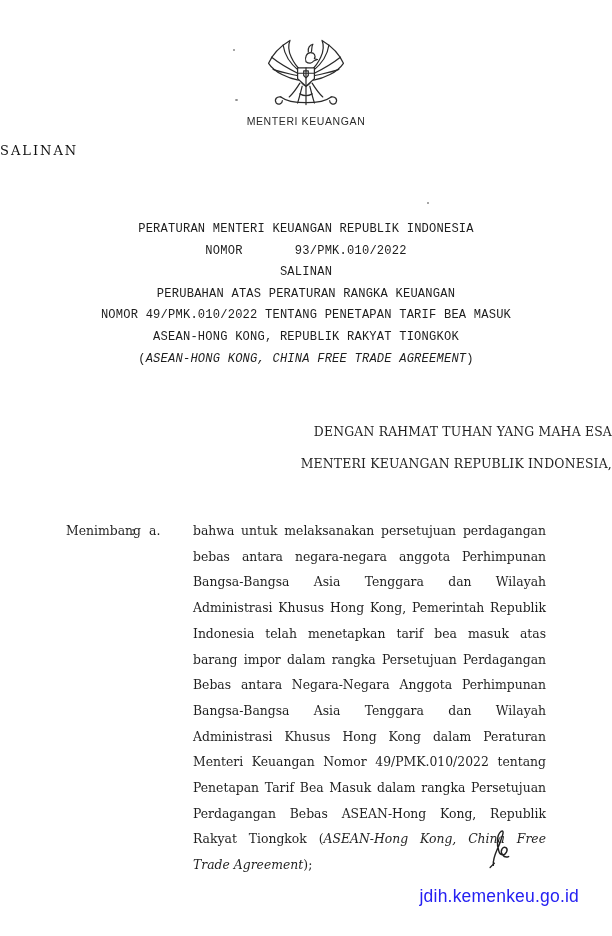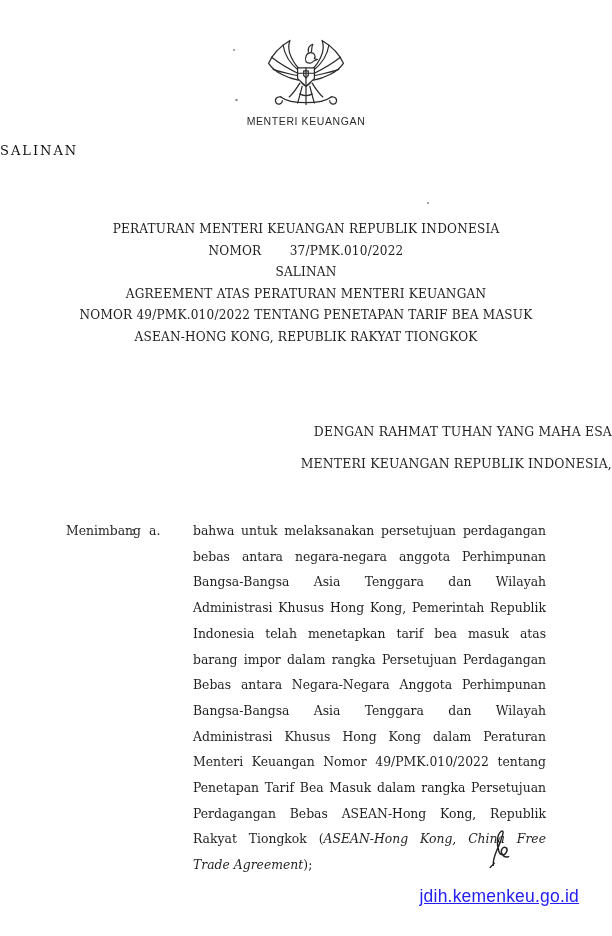--- a/index.html
+++ b/index.html
@@ -27,21 +27,21 @@
   .salinan{
     position:absolute;top:143px;left:0;width:100%;
     text-align:left;font-weight:normal;
     font-size:13px;letter-spacing:2px;color:#111;
   }
   
   .title-block{
     position:absolute;top:219px;left:30px;width:552px;
     text-align:center;
     font-size:12.1px;line-height:21.6px;
-    letter-spacing:0.2px;color:#1d1d1d;
+    letter-spacing:0.2px;color:#1d1d1d;font-family:Liberation Mono, monospace;
   }
   .title-line{white-space:pre-wrap;}
   
   .invocation{
     position:absolute;top:424px;left:0;width:100%;
     text-align:right;font-size:12.4px;letter-spacing:0.2px;
   }
   .authority{
     position:absolute;top:456px;left:0;width:100%;
     text-align:right;font-size:12.4px;letter-spacing:0.2px;
@@ -115,43 +115,44 @@
   </div>
 
   <div class="ministry">
     <div>MENTERI KEUANGAN</div>
   </div>
 
   <div class="salinan">SALINAN</div>
 
   <div class="title-block" id="title-block">
       <div class="title-line"><span>PERATURAN MENTERI KEUANGAN REPUBLIK INDONESIA</span></div>
-      <div class="title-line"><span>NOMOR       37/PMK.010/2022</span></div>
+      <div class="title-line"><span>NOMOR       93/PMK.010/2022</span></div>
       <div class="title-line"><span>SALINAN</span></div>
-      <div class="title-line"><span>AGREEMENT ATAS PERATURAN MENTERI KEUANGAN</span></div>
+      <div class="title-line"><span>PERUBAHAN ATAS PERATURAN RANGKA KEUANGAN</span></div>
       <div class="title-line"><span>NOMOR 49/PMK.010/2022 TENTANG PENETAPAN TARIF BEA MASUK</span></div>
       <div class="title-line"><span>ASEAN-HONG KONG, REPUBLIK RAKYAT TIONGKOK</span></div>
+      <div class="title-line"><span>(</span><span style="font-style: italic;">ASEAN-HONG KONG, CHINA FREE TRADE AGREEMENT</span><span>)</span></div>
     </div>
 
   <div class="invocation">DENGAN RAHMAT TUHAN YANG MAHA ESA</div>
   <div class="authority">MENTERI KEUANGAN REPUBLIK INDONESIA,</div>
 
   <div class="considering">
     <div class="cell">Menimbang</div>
     <div class="cell">:</div>
     <div class="cell">a.</div>
     <div class="cell body-text" id="considering-text"><span>bahwa untuk melaksanakan persetujuan perdagangan bebas antara negara-negara anggota Perhimpunan Bangsa-Bangsa Asia Tenggara dan Wilayah Administrasi Khusus Hong Kong, Pemerintah Republik Indonesia telah menetapkan tarif bea masuk atas barang impor dalam rangka Persetujuan Perdagangan Bebas antara Negara-Negara Anggota Perhimpunan Bangsa-Bangsa Asia Tenggara dan Wilayah Administrasi Khusus Hong Kong dalam Peraturan Menteri Keuangan Nomor 49/PMK.010/2022 tentang Penetapan Tarif Bea Masuk dalam rangka Persetujuan Perdagangan Bebas ASEAN-Hong Kong, Republik Rakyat Tiongkok (</span><span style="font-style: italic;">ASEAN-Hong Kong, China Free Trade Agreement</span><span>);</span></div>
   </div>
 
   <div class="paraf">
     <svg viewBox="0 0 30 44" width="34" height="48">
       <path d="M8,36 C7,31 10,25 13,18 C16,10 19,3 15,5 C11,8 11,17 13,23 C14,27 18,28 20,24 C22,20 18,18 16,21 C14,24 17,30 22,28" fill="none" stroke="#222" stroke-width="1.3" stroke-linecap="round"></path>
       <path d="M5,38 L9,34" fill="none" stroke="#222" stroke-width="1.2" stroke-linecap="round"></path>
     </svg>
   </div>
 
-  <a class="footer-link" id="footer-link" href="#" style="color: rgb(37, 32, 242); text-decoration: underline;">jdih.kemenkeu.go.id</a>
+  <a class="footer-link" id="footer-link" href="#" style="color: rgb(37, 32, 242);">jdih.kemenkeu.go.id</a>
 
   <div class="speck s1"></div>
   <div class="speck s2"></div>
   <div class="speck s3"></div>
 
 </div>
 
 </body></html>

